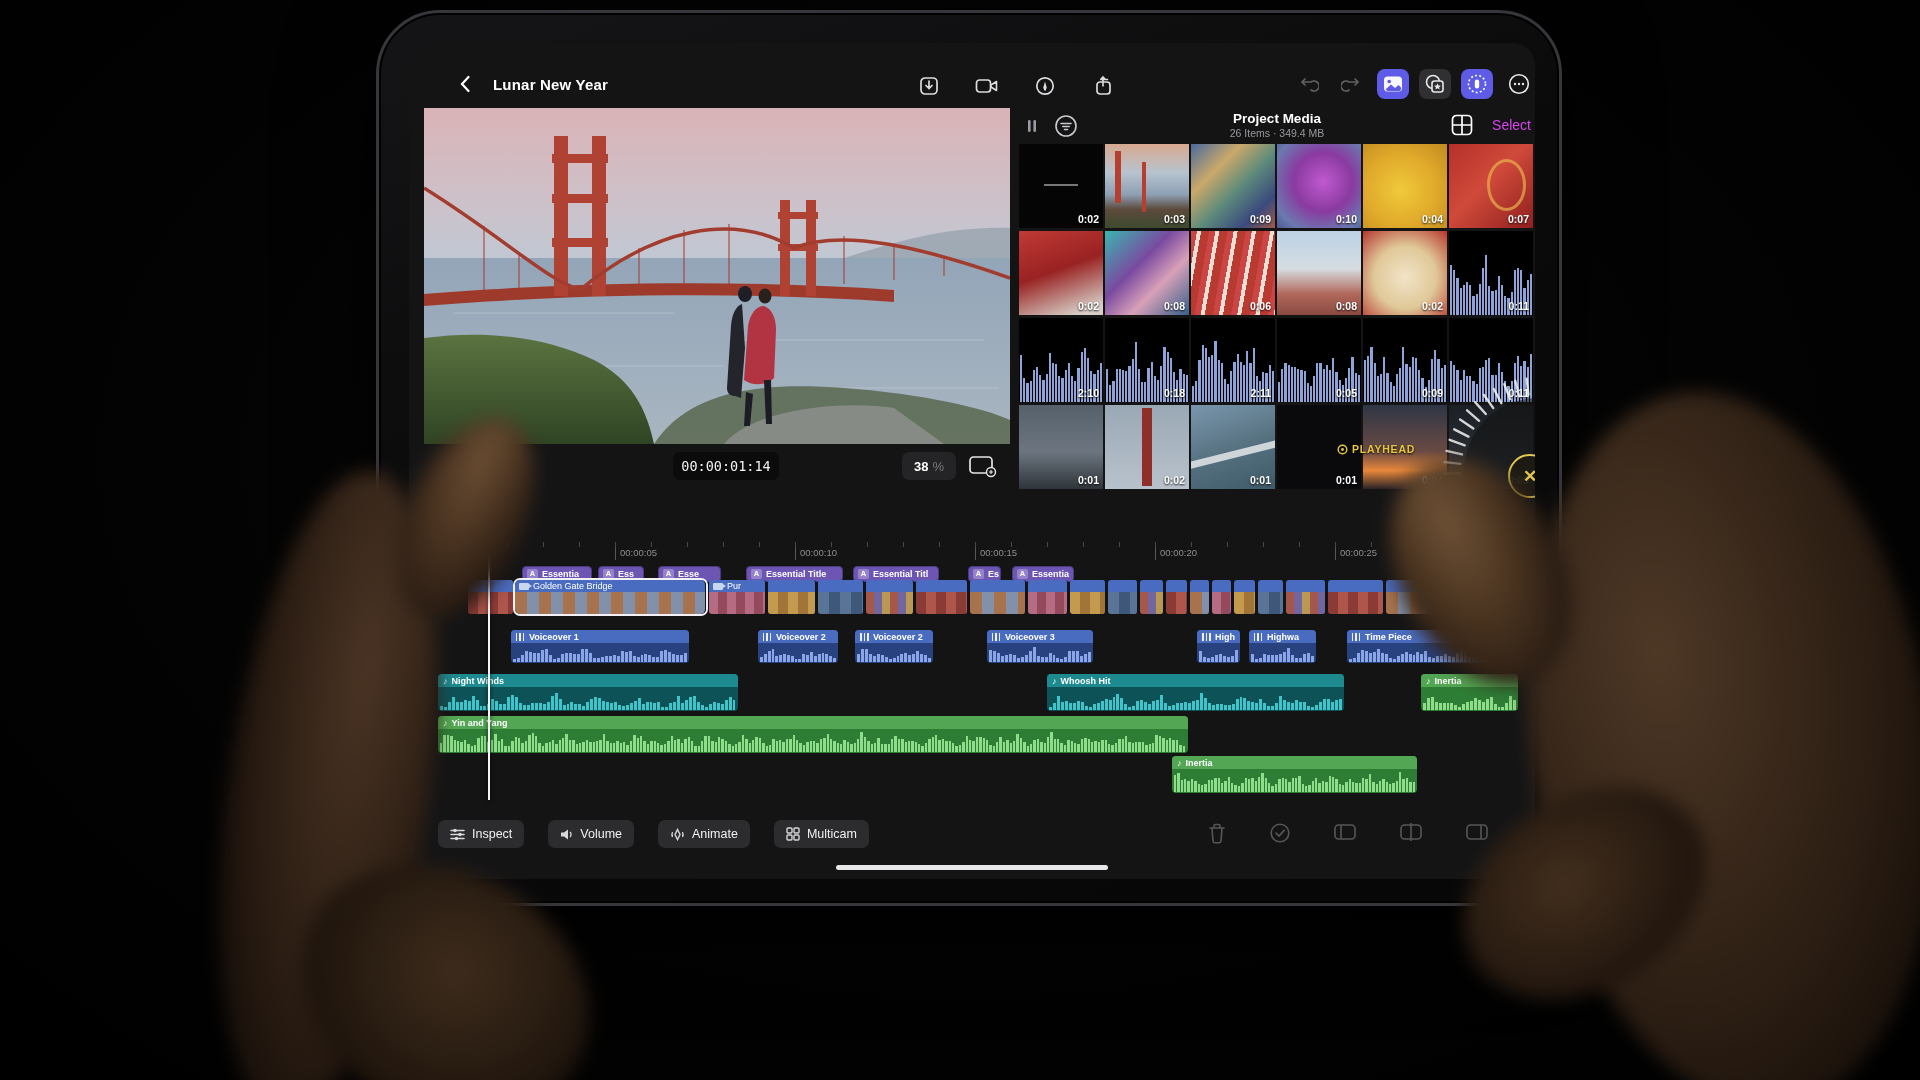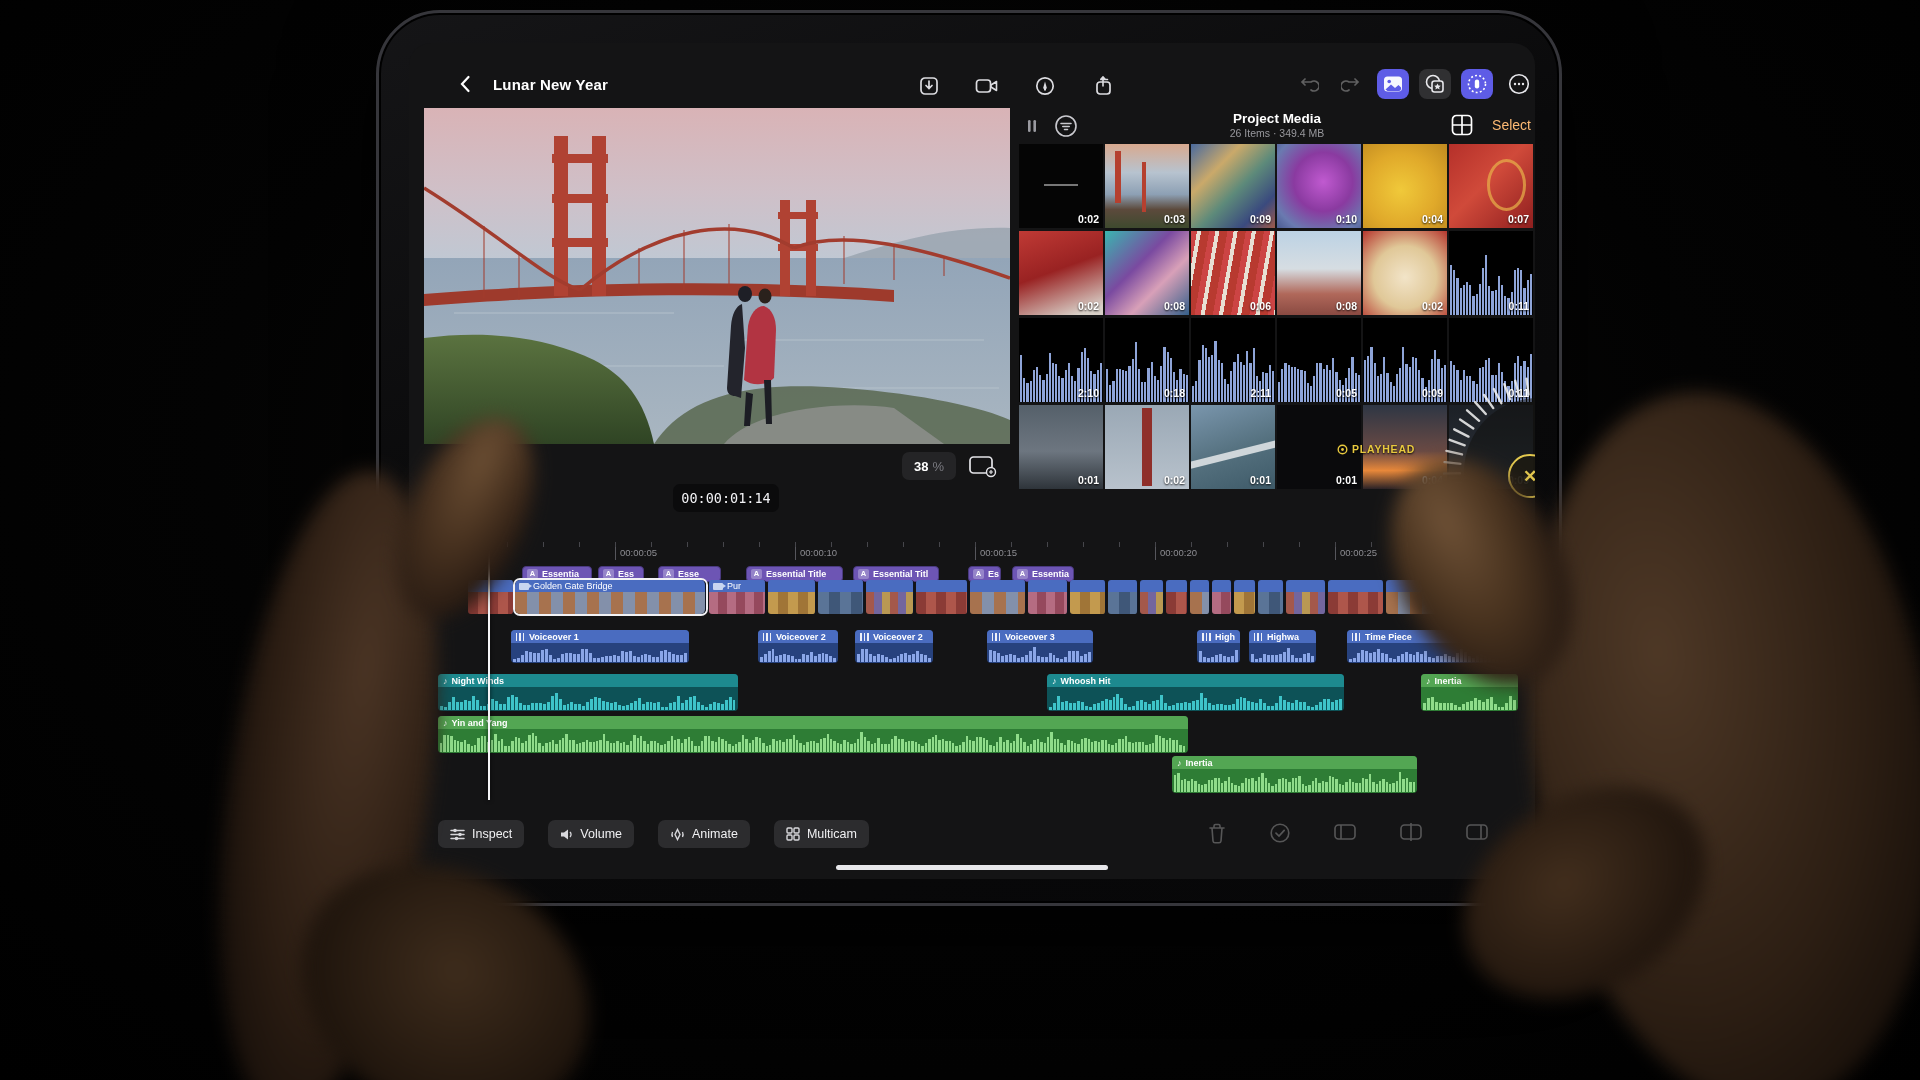--- a/index.html
+++ b/index.html
@@ -42,36 +42,36 @@
   .icon-btn.accent { background:#5e5ce6; color:#fff; }
   .icon-btn.darkbg { background:#303032; }
 
   
   .viewer { position:absolute; left:15px; top:65px; width:586px; height:336px;
     background:#000; overflow:hidden; }
   .viewer svg { display:block; }
   .viewer-controls { position:absolute; left:15px; top:401px; width:586px; height:45px; }
   .tc-pill { position:absolute; left:249px; top:8px; width:106px; height:28px;
     background:#0b0b0c; border-radius:7px; color:#f2f2f5; display:flex; align-items:center;
-    justify-content:center; font-family:"DejaVu Sans Mono", monospace; font-size:13.5px;margin-top:32px; }
+    justify-content:center; font-family:"DejaVu Sans Mono", monospace; font-size:13.5px; }
   .zoom-pill { position:absolute; left:478px; top:8px; width:54px; height:28px;
     background:#242426; border-radius:7px; display:flex; align-items:center; justify-content:center;
     gap:4px; font-size:13px; color:#fff; font-weight:bold; }
   .zoom-pill .unit { color:#7a7a80; font-weight:normal; }
   .pip-btn { position:absolute; left:543px; top:8px; width:34px; height:28px; color:#e4e4e8; }
 
   
   .browser { position:absolute; left:610px; top:62px; width:516px; height:384px; }
   .browser-header { position:absolute; top:6px; left:0; right:0; height:36px; }
   .bh-left { position:absolute; left:8px; top:2px; display:flex; gap:16px; align-items:center; color:#c9c9ce; }
   .bh-title { position:absolute; left:0; right:0; top:0; text-align:center; }
   .bh-title .t { color:#fff; font-size:13.5px; font-weight:bold; }
   .bh-title .s { color:#98989d; font-size:10.5px; margin-top:1px; }
   .bh-right { position:absolute; right:4px; top:2px; display:flex; gap:18px; align-items:center; }
-  .select-label { color:#fdba74; font-size:14px; }
+  .select-label { color:#d946ef; font-size:14px; }
   .media-grid { position:absolute; left:0; top:39px; width:516px; height:345px;
     display:grid; grid-template-columns:repeat(6,84px); grid-auto-rows:84px; gap:3px 2px; }
   .cell { position:relative; background:#000; overflow:hidden; }
   .cell .dur { position:absolute; right:4px; bottom:3px; color:#fff; font-size:10.5px;
     font-weight:bold; text-shadow:0 1px 2px rgba(0,0,0,.9); }
   .cell .wave { position:absolute; left:0; right:0; bottom:0; top:0; display:flex;
     align-items:flex-end; gap:1px; padding:0 1px; }
   .cell .wave i { flex:1 0 2px; background:#8ea4d8; display:block; }
 
   

